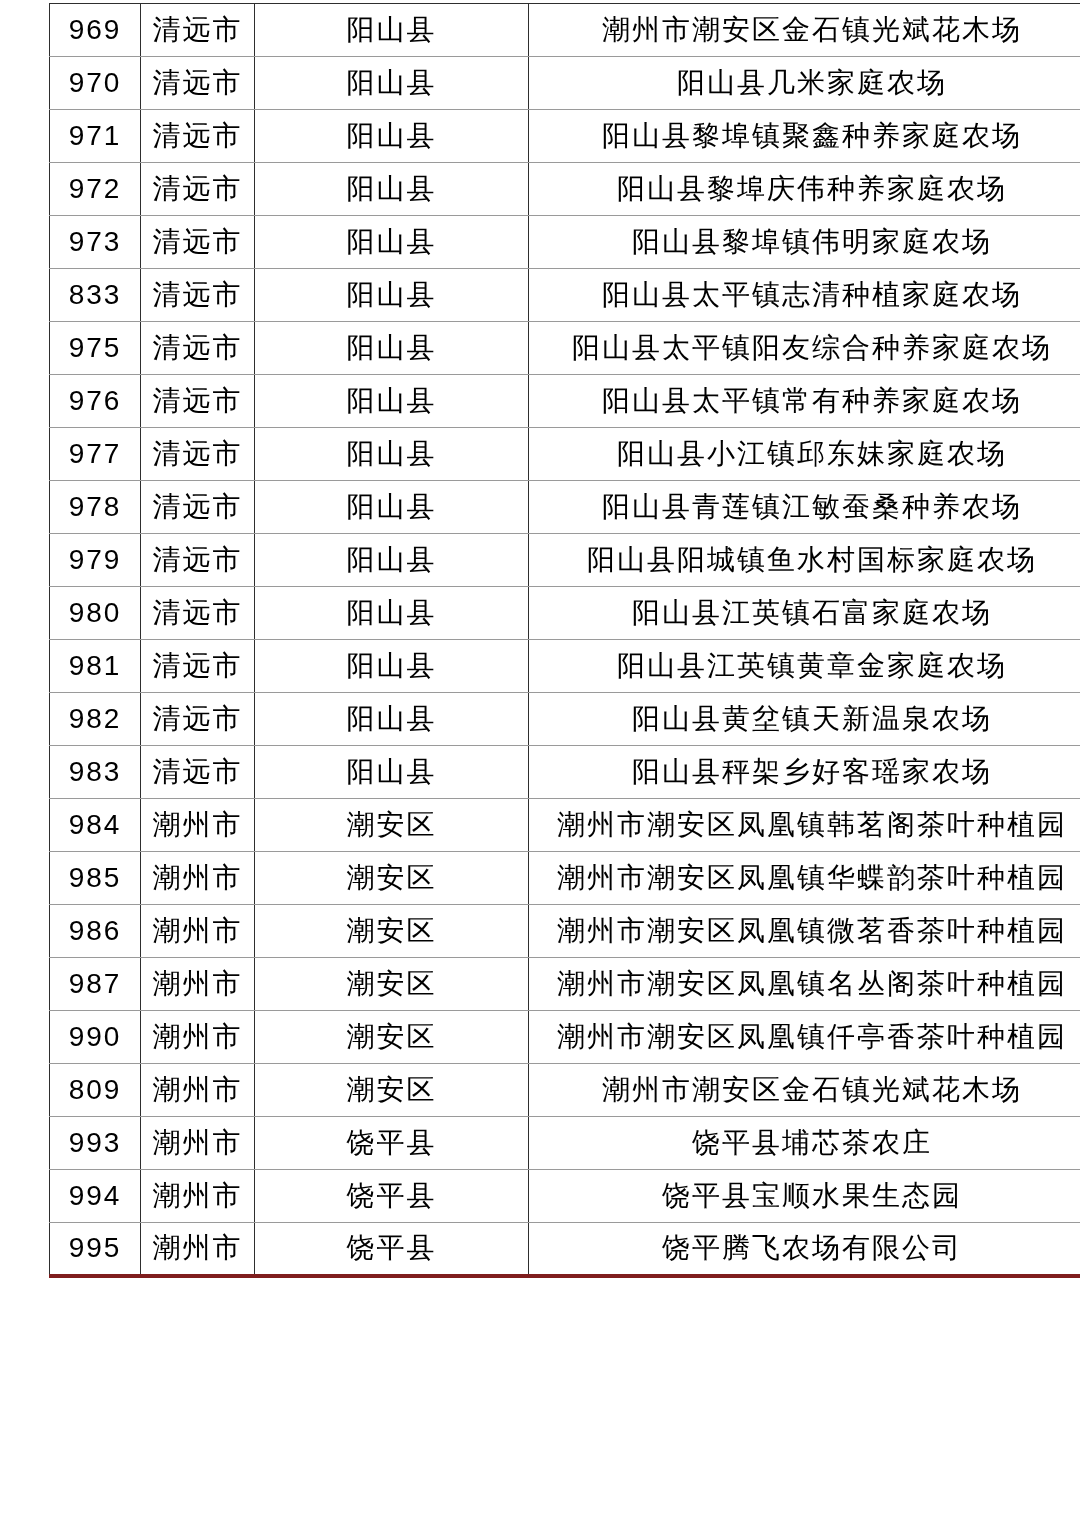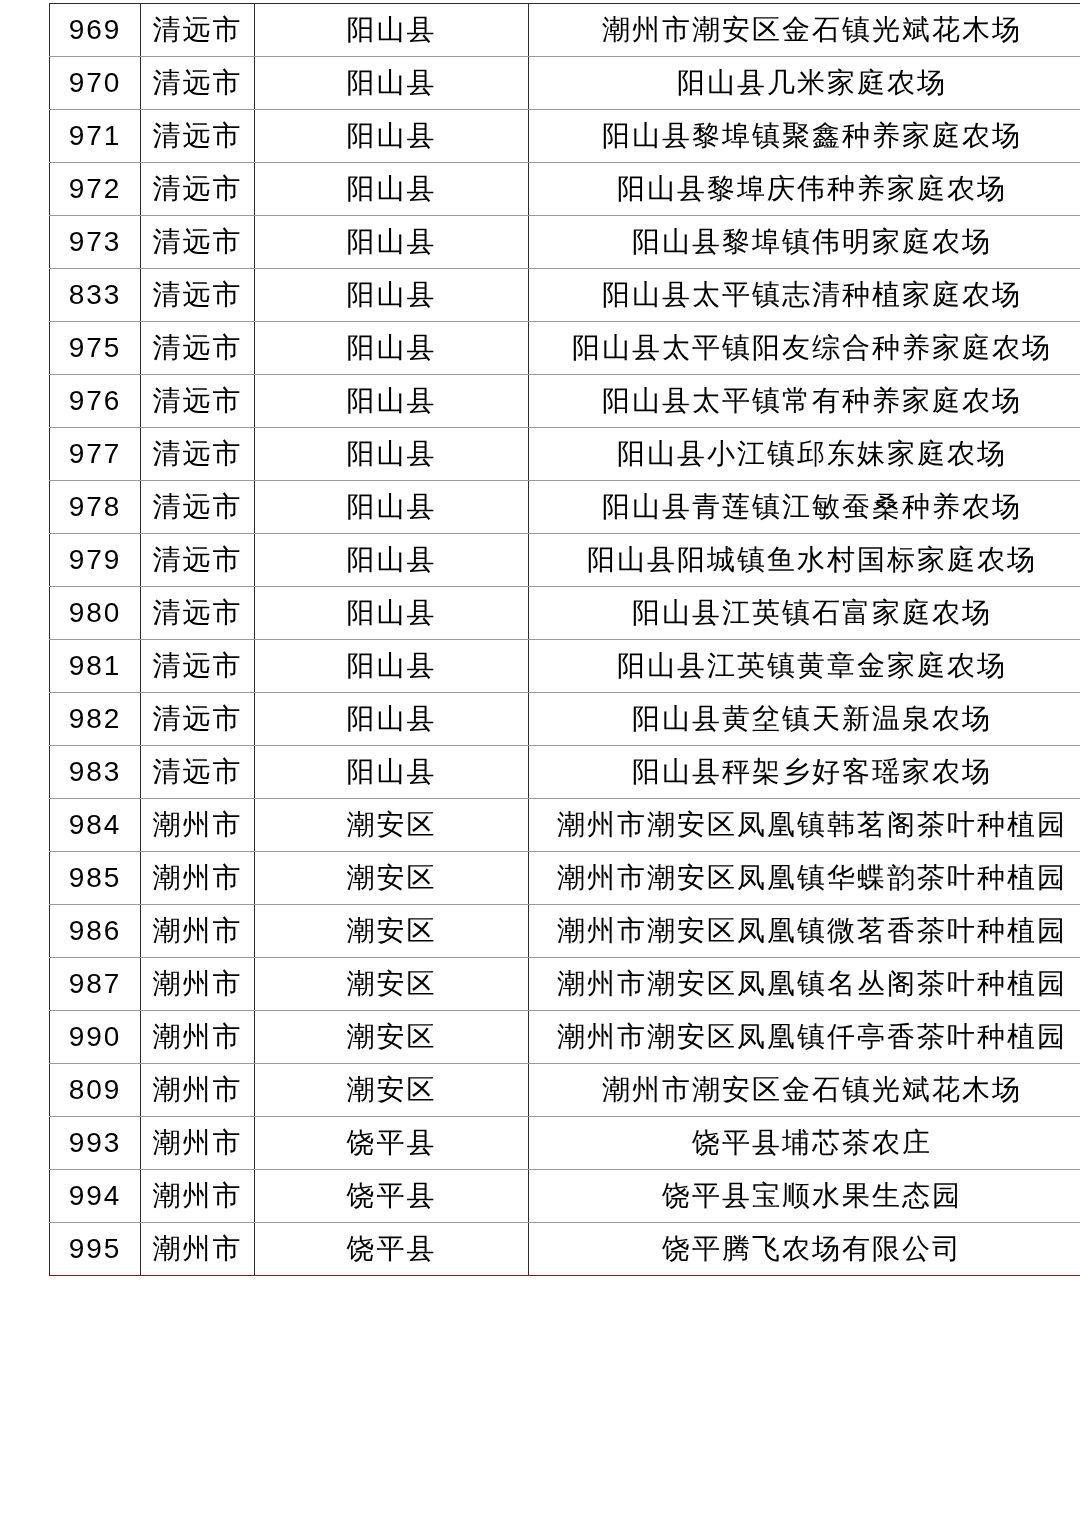--- a/index.html
+++ b/index.html
@@ -34,21 +34,21 @@
     height: 53px;
     text-align: center;
     vertical-align: middle;
     font-size: 28px;
     line-height: 1.1;
     white-space: nowrap;
     overflow: hidden;
     letter-spacing: 2px;
   }
   table.farm-table tr:first-child td { border-top: 1px solid #2e2e2e; }
-  table.farm-table tr:last-child td { border-bottom: 1px solid #7f1d1d; text-align: center; }
+  table.farm-table tr:last-child td { border-bottom: 4px solid #7f1d1d; text-align: center; }
   td.col-id {
     font-size: 30px;
     letter-spacing: 1px;
     font-family: "Liberation Sans", sans-serif;
   }
   col.c-id     { width: 91px; }
   col.c-city   { width: 114px; }
   col.c-county { width: 274px; }
   col.c-name   { width: 567px; }
 </style>

